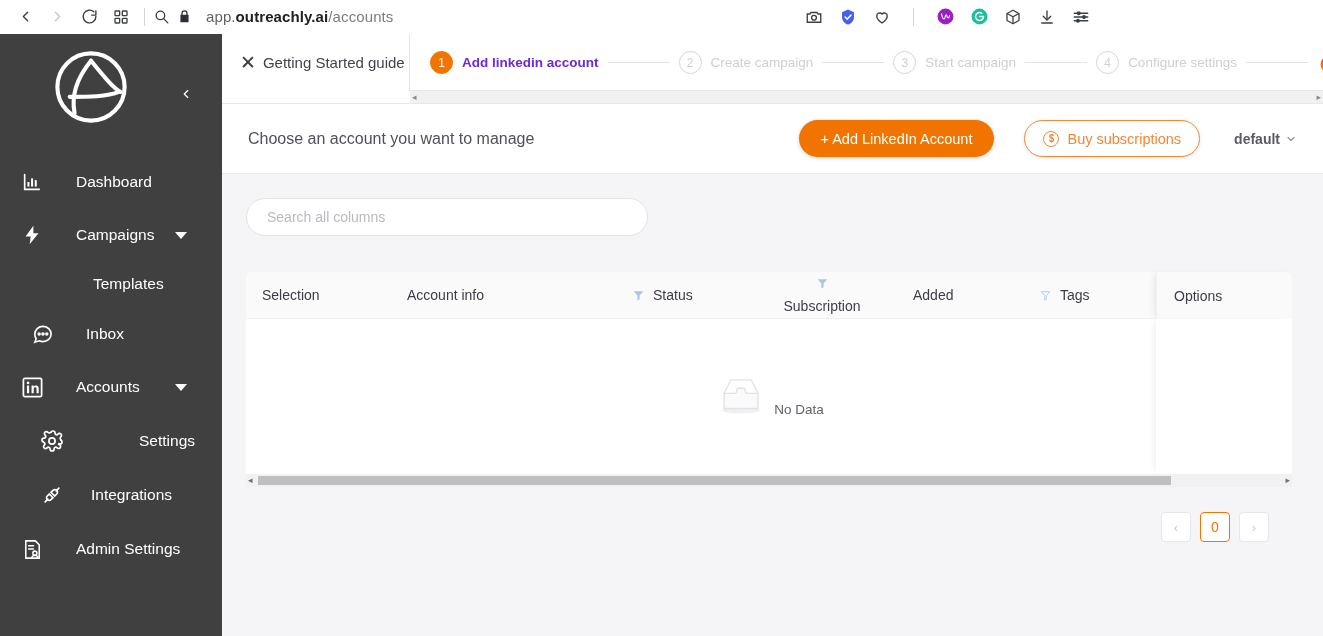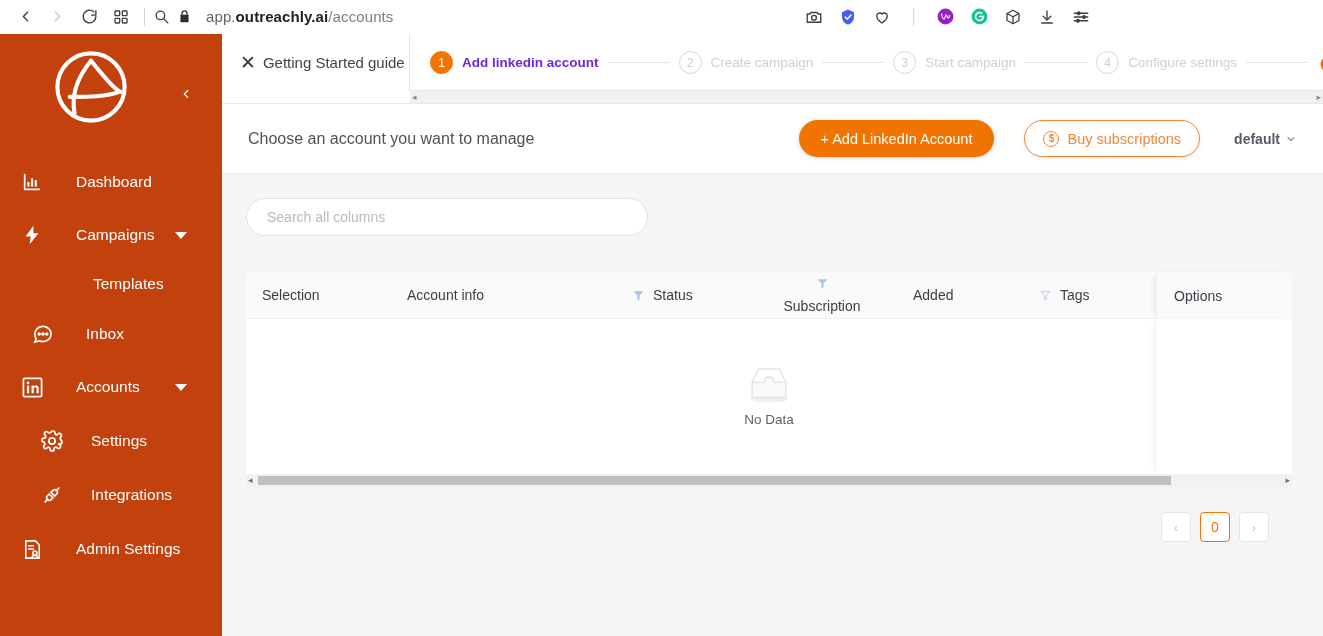--- a/index.html
+++ b/index.html
@@ -39,21 +39,21 @@
   .url-text b { color: #202124; font-weight: 700; }
   .url-text .path { color: #7a7d82; }
   .toolbar-icons { display: flex; align-items: center; gap: 12px; padding-right: 4px; }
   .tbi { width: 22px; height: 22px; display: flex; align-items: center; justify-content: center; cursor: pointer; }
 
   
   .app { display: flex; width: 1323px; height: 602px; }
 
   
   .sidebar {
-    width: 222px; background: #c2410c; color: #fff;
+    width: 222px; background: #404040; color: #fff;
     flex-shrink: 0; position: relative;
   }
   .logo-row {
     height: 105px; display: flex; align-items: center;
     padding-left: 50px; position: relative;
   }
   .logo-mark { width: 82px; height: 82px; }
   .collapse-btn {
     position: absolute; right: 26px; top: 50px;
     width: 20px; height: 20px; cursor: pointer;
@@ -211,21 +211,21 @@
   .tbody {
     height: 155px; background: #fff; position: relative;
     display: flex; align-items: center; justify-content: center;
   }
   .tbody-options {
     position: absolute; right: 0; top: 0; bottom: 0; width: 136px;
     background: #fff;
     box-shadow: -4px 0 7px -3px rgba(0,0,0,0.08);
   }
   .empty {
-    display: flex; flex-direction: column; align-items: center;
+    display: flex; flex-direction: row; align-items: flex-end;
     gap: 6px; margin-top: -4px;
   }
   .empty-label { font-size: 13.5px; color: #62606c; }
   .tbl-scroll {
     position: absolute; left: 0; right: 0; bottom: 0;
     height: 13px; background: #f1f1f1;
     display: flex; align-items: center; justify-content: space-between;
     padding: 0 2px;
   }
   .tbl-scroll .arr { font-size: 9px; color: #6f6f6f; line-height: 1; }
@@ -409,21 +409,21 @@
             <rect x="2.5" y="2.5" width="19" height="19" rx="1.5" fill="none" stroke="#fff" stroke-width="1.8"></rect>
             <rect x="6.2" y="10" width="2.3" height="8" fill="#fff"></rect>
             <circle cx="7.35" cy="7.2" r="1.4" fill="#fff"></circle>
             <path d="M11 18v-8h2.2v1.1c.5-.8 1.4-1.3 2.5-1.3 1.8 0 2.8 1.1 2.8 3.2V18h-2.3v-4.5c0-1.1-.4-1.7-1.3-1.7s-1.6.6-1.6 1.8V18z" fill="#fff"></path>
           </svg>
       </div>
       <span class="nav-label" style="margin-left:30px;">Accounts</span>
       <span class="nav-caret" style="left:175px;"></span>
     </div>
 
-    <div class="nav-item" style="padding-left:38px;margin-top:4px;">
+    <div class="nav-item" style="padding-left:38px;margin-top:4px;gap:48px;">
       <div class="nav-icon">
         <svg width="24" height="24" viewBox="0 0 24 24" fill="none" stroke="#fff" stroke-width="1.7">
             <circle cx="12" cy="12" r="3.1"></circle>
             <path d="M19.4 14a1.6 1.6 0 0 0 .3 1.8l.1.1a2 2 0 1 1-2.8 2.8l-.1-.1a1.6 1.6 0 0 0-1.8-.3 1.6 1.6 0 0 0-1 1.5V20a2 2 0 1 1-4 0v-.1a1.6 1.6 0 0 0-1-1.5 1.6 1.6 0 0 0-1.8.3l-.1.1a2 2 0 1 1-2.8-2.8l.1-.1a1.6 1.6 0 0 0 .3-1.8 1.6 1.6 0 0 0-1.5-1H4a2 2 0 1 1 0-4h.1a1.6 1.6 0 0 0 1.5-1 1.6 1.6 0 0 0-.3-1.8l-.1-.1a2 2 0 1 1 2.8-2.8l.1.1a1.6 1.6 0 0 0 1.8.3h.1a1.6 1.6 0 0 0 1-1.5V4a2 2 0 1 1 4 0v.1a1.6 1.6 0 0 0 1 1.5 1.6 1.6 0 0 0 1.8-.3l.1-.1a2 2 0 1 1 2.8 2.8l-.1.1a1.6 1.6 0 0 0-.3 1.8v.1a1.6 1.6 0 0 0 1.5 1H20a2 2 0 1 1 0 4h-.1a1.6 1.6 0 0 0-1.5 1z"></path>
           </svg>
       </div>
       <span class="nav-label" style="margin-left:25px;">Settings</span>
     </div>
 
     <div class="nav-item" style="padding-left:38px;margin-top:4px;">

